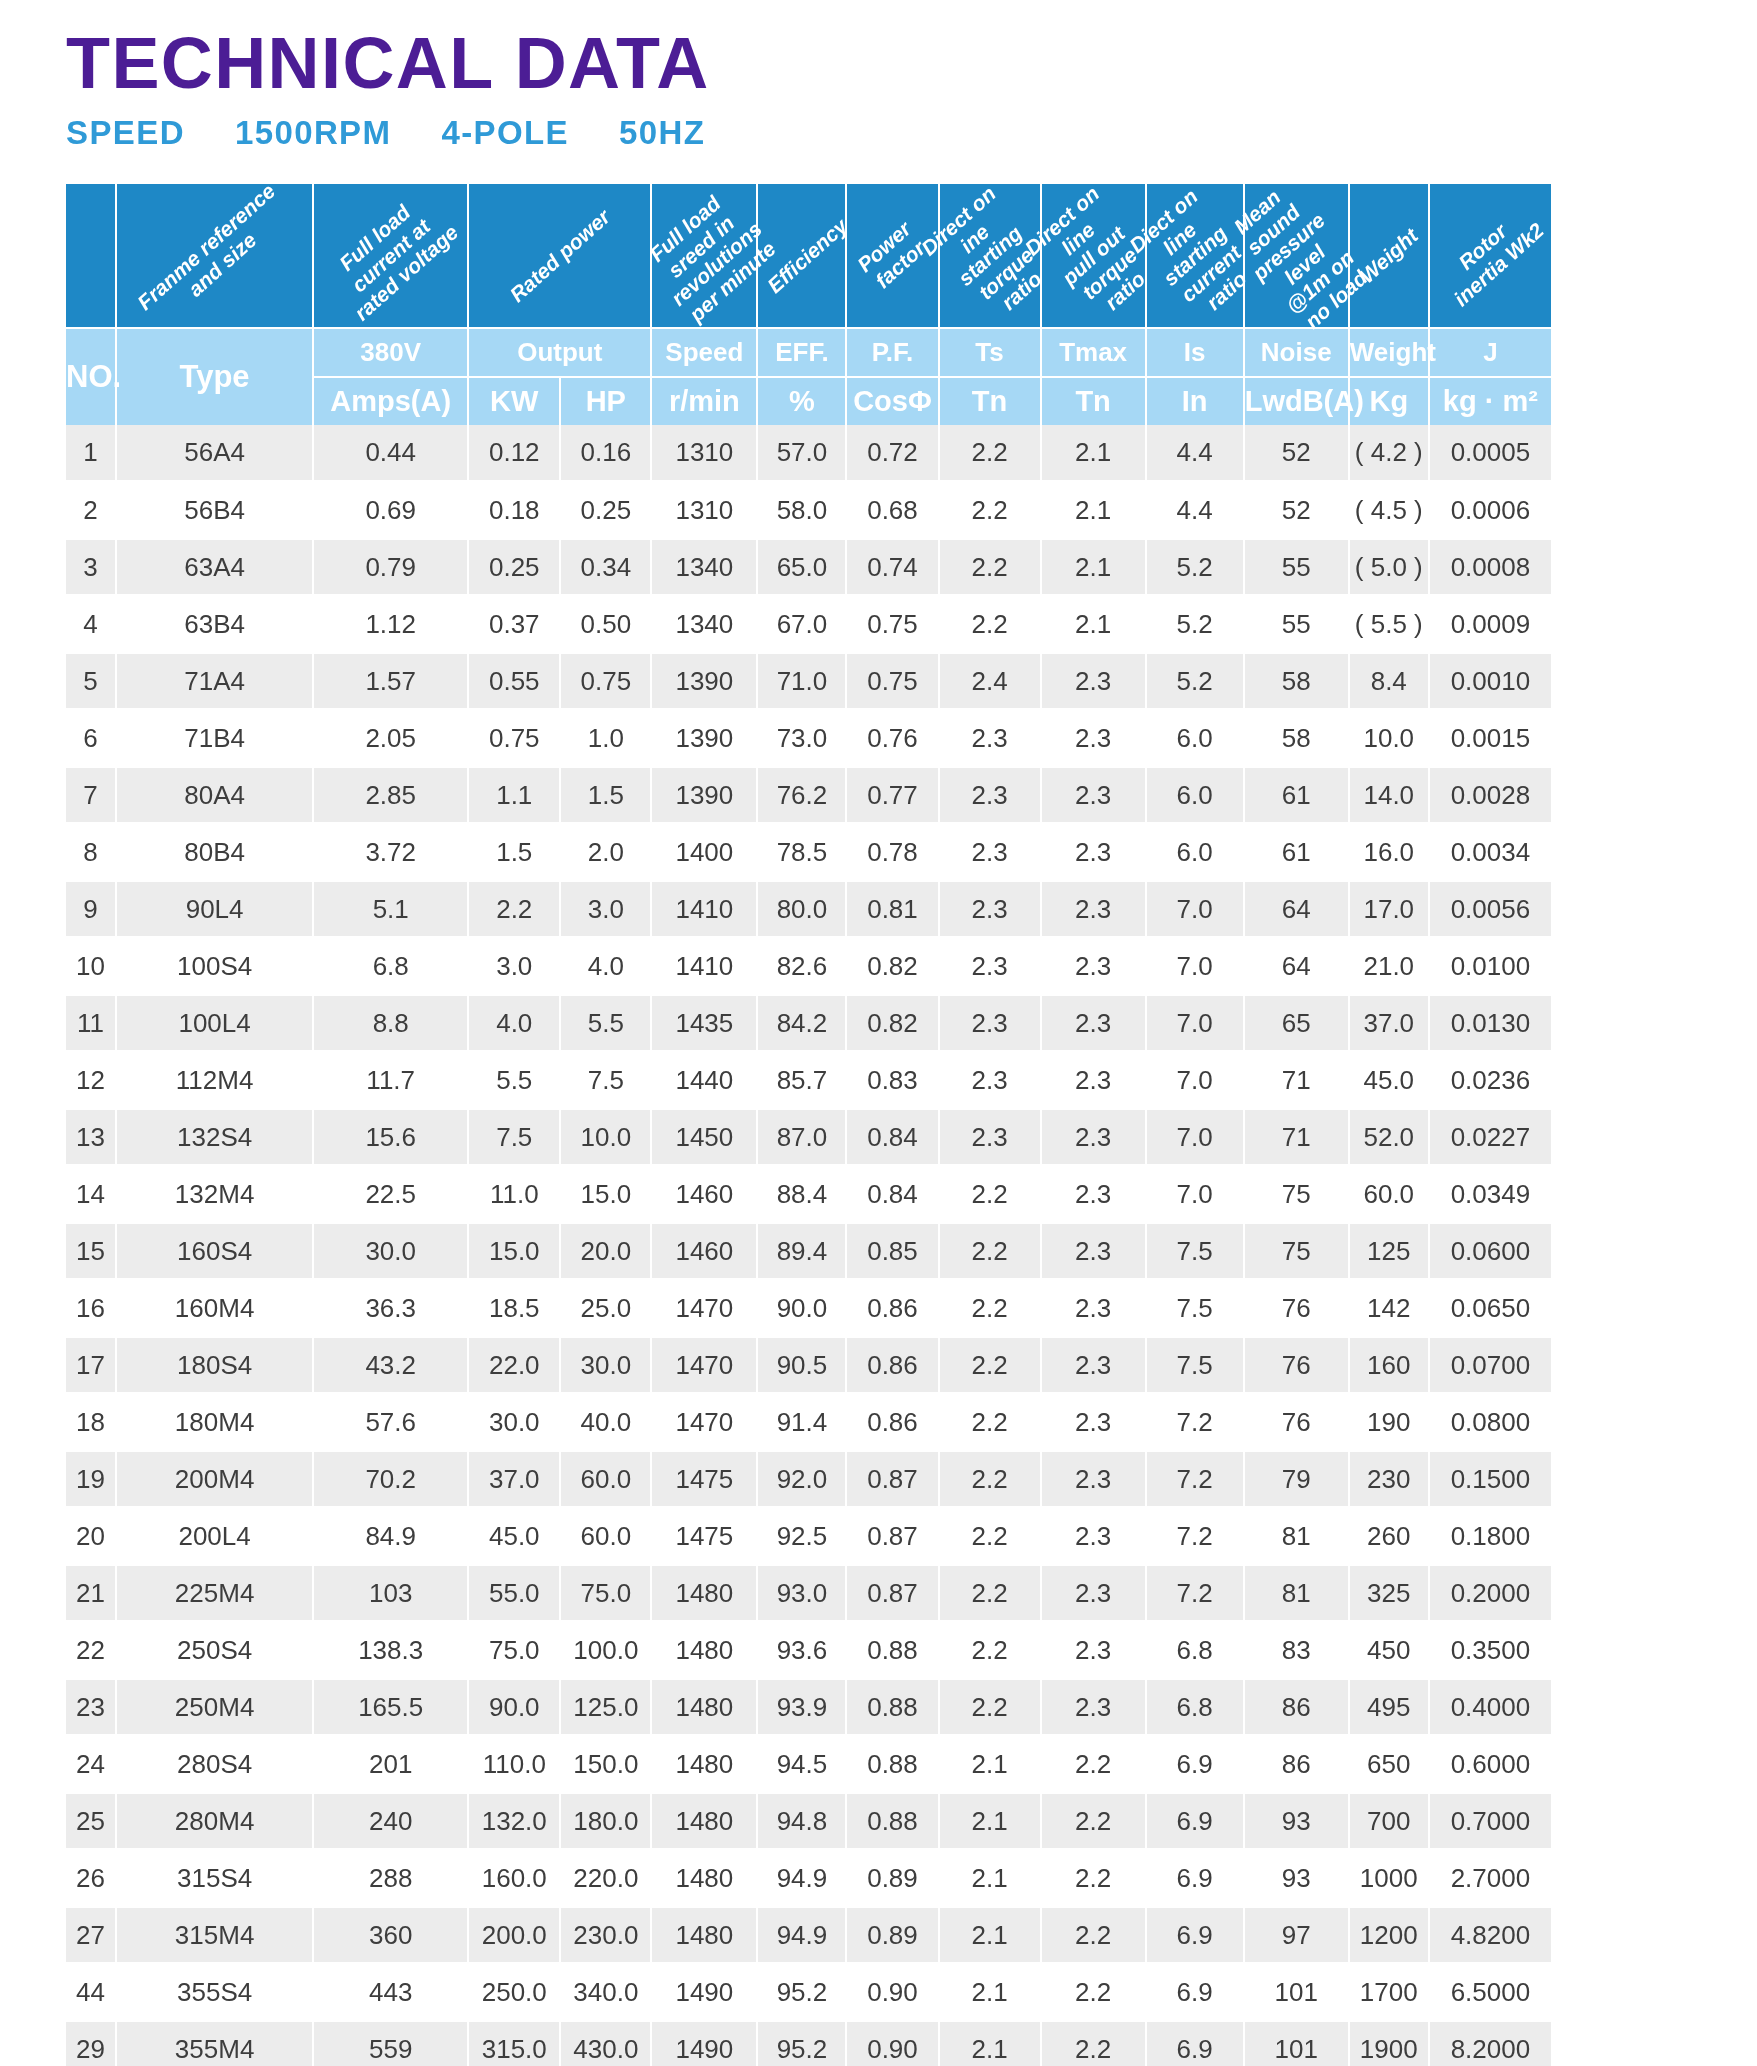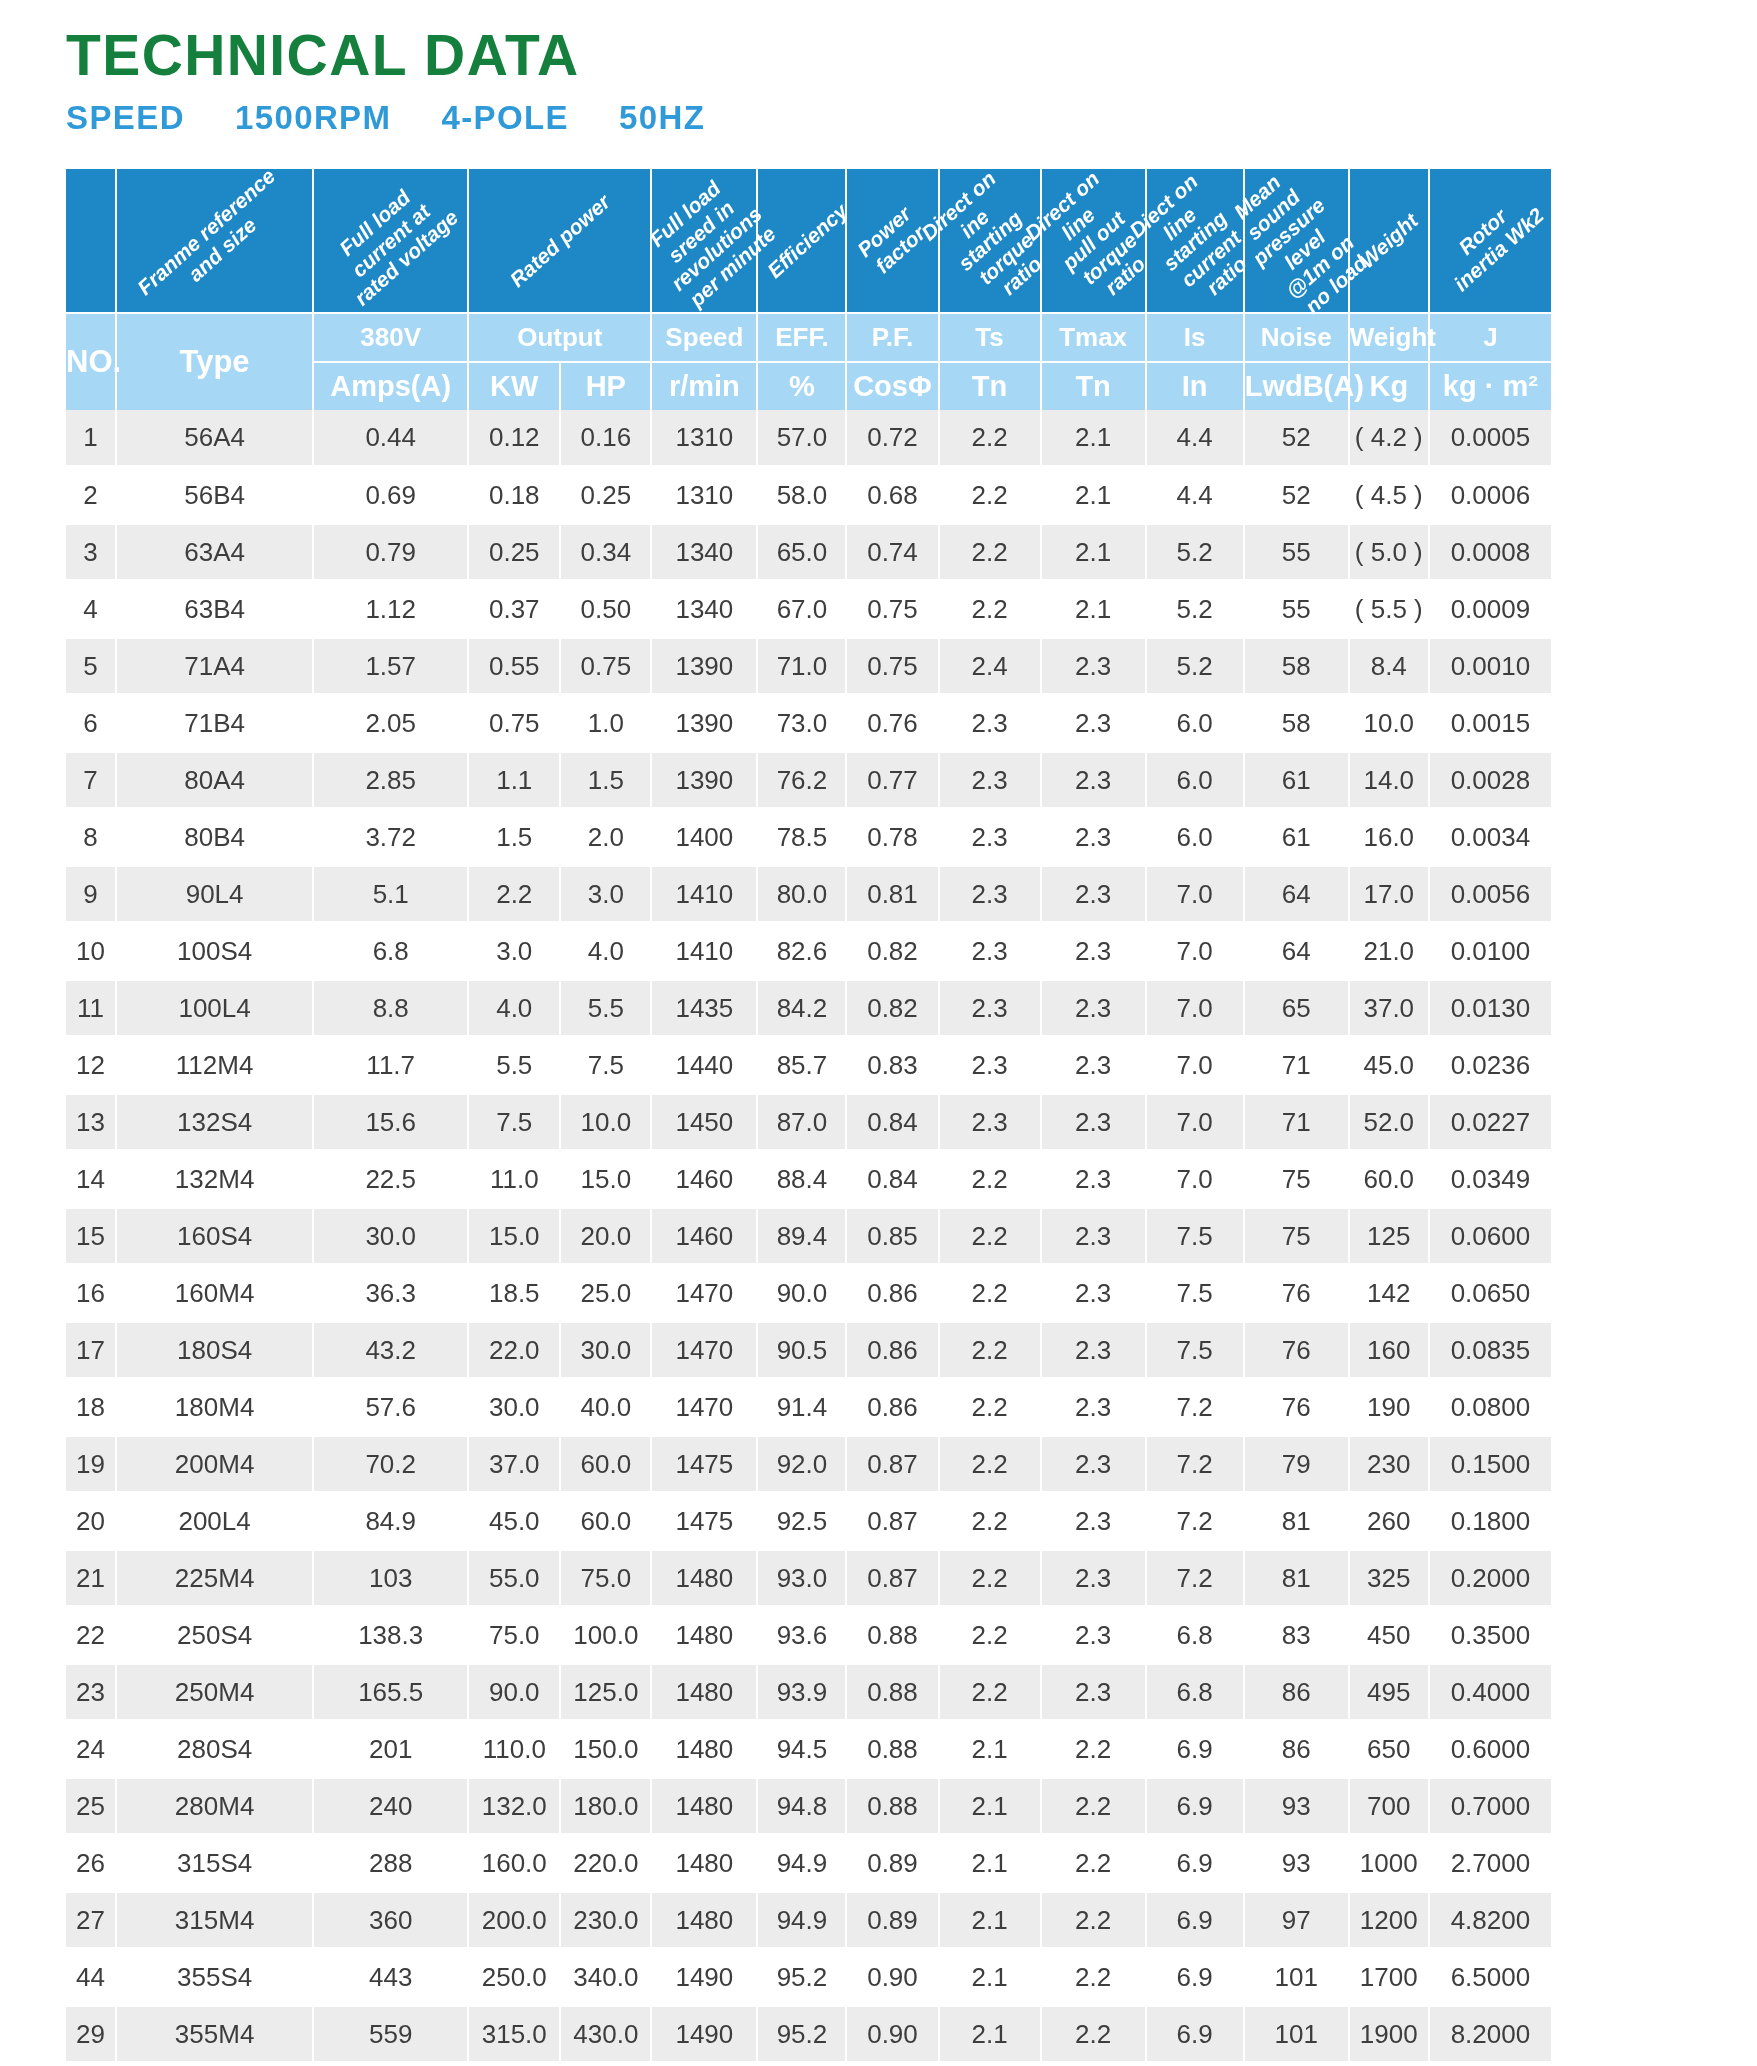--- a/index.html
+++ b/index.html
@@ -3,22 +3,22 @@
 <meta charset="utf-8">
 <style>
   html,body{margin:0;padding:0;background:#ffffff;}
   body{
     width:1757px;height:2066px;position:relative;
     font-family:"Liberation Sans","DejaVu Sans",sans-serif;
     -webkit-font-smoothing:antialiased;
   }
   .page{padding:26.6px 0 0 66px;}
   .title{
-    font-size:57px;font-weight:bold;letter-spacing:1.4px;
-    color:#15803d;line-height:1.0;
+    font-size:72px;font-weight:bold;letter-spacing:1.4px;
+    color:#4c1d95;line-height:1.0;
   }
   .subtitle{
     margin-top:15.4px;display:flex;align-items:baseline;gap:50px;
     font-size:33px;font-weight:bold;color:#2f9ad7;letter-spacing:1.4px;
   }
   table.spec{
     margin-top:32px;border-collapse:collapse;table-layout:fixed;
     width:1485px;
   }
   
@@ -413,21 +413,21 @@
           <td>22.0</td>
           <td>30.0</td>
           <td>1470</td>
           <td>90.5</td>
           <td>0.86</td>
           <td>2.2</td>
           <td>2.3</td>
           <td>7.5</td>
           <td>76</td>
           <td>160</td>
-          <td>0.0835</td>
+          <td>0.0700</td>
         </tr>
         <tr class="plain">
           <td>18</td>
           <td>180M4</td>
           <td>57.6</td>
           <td>30.0</td>
           <td>40.0</td>
           <td>1470</td>
           <td>91.4</td>
           <td>0.86</td>

